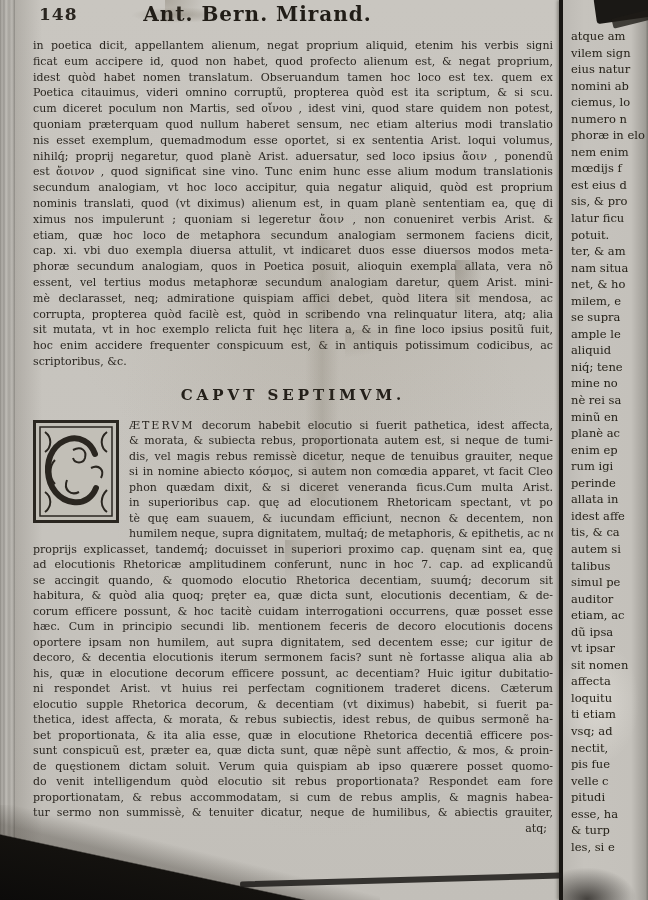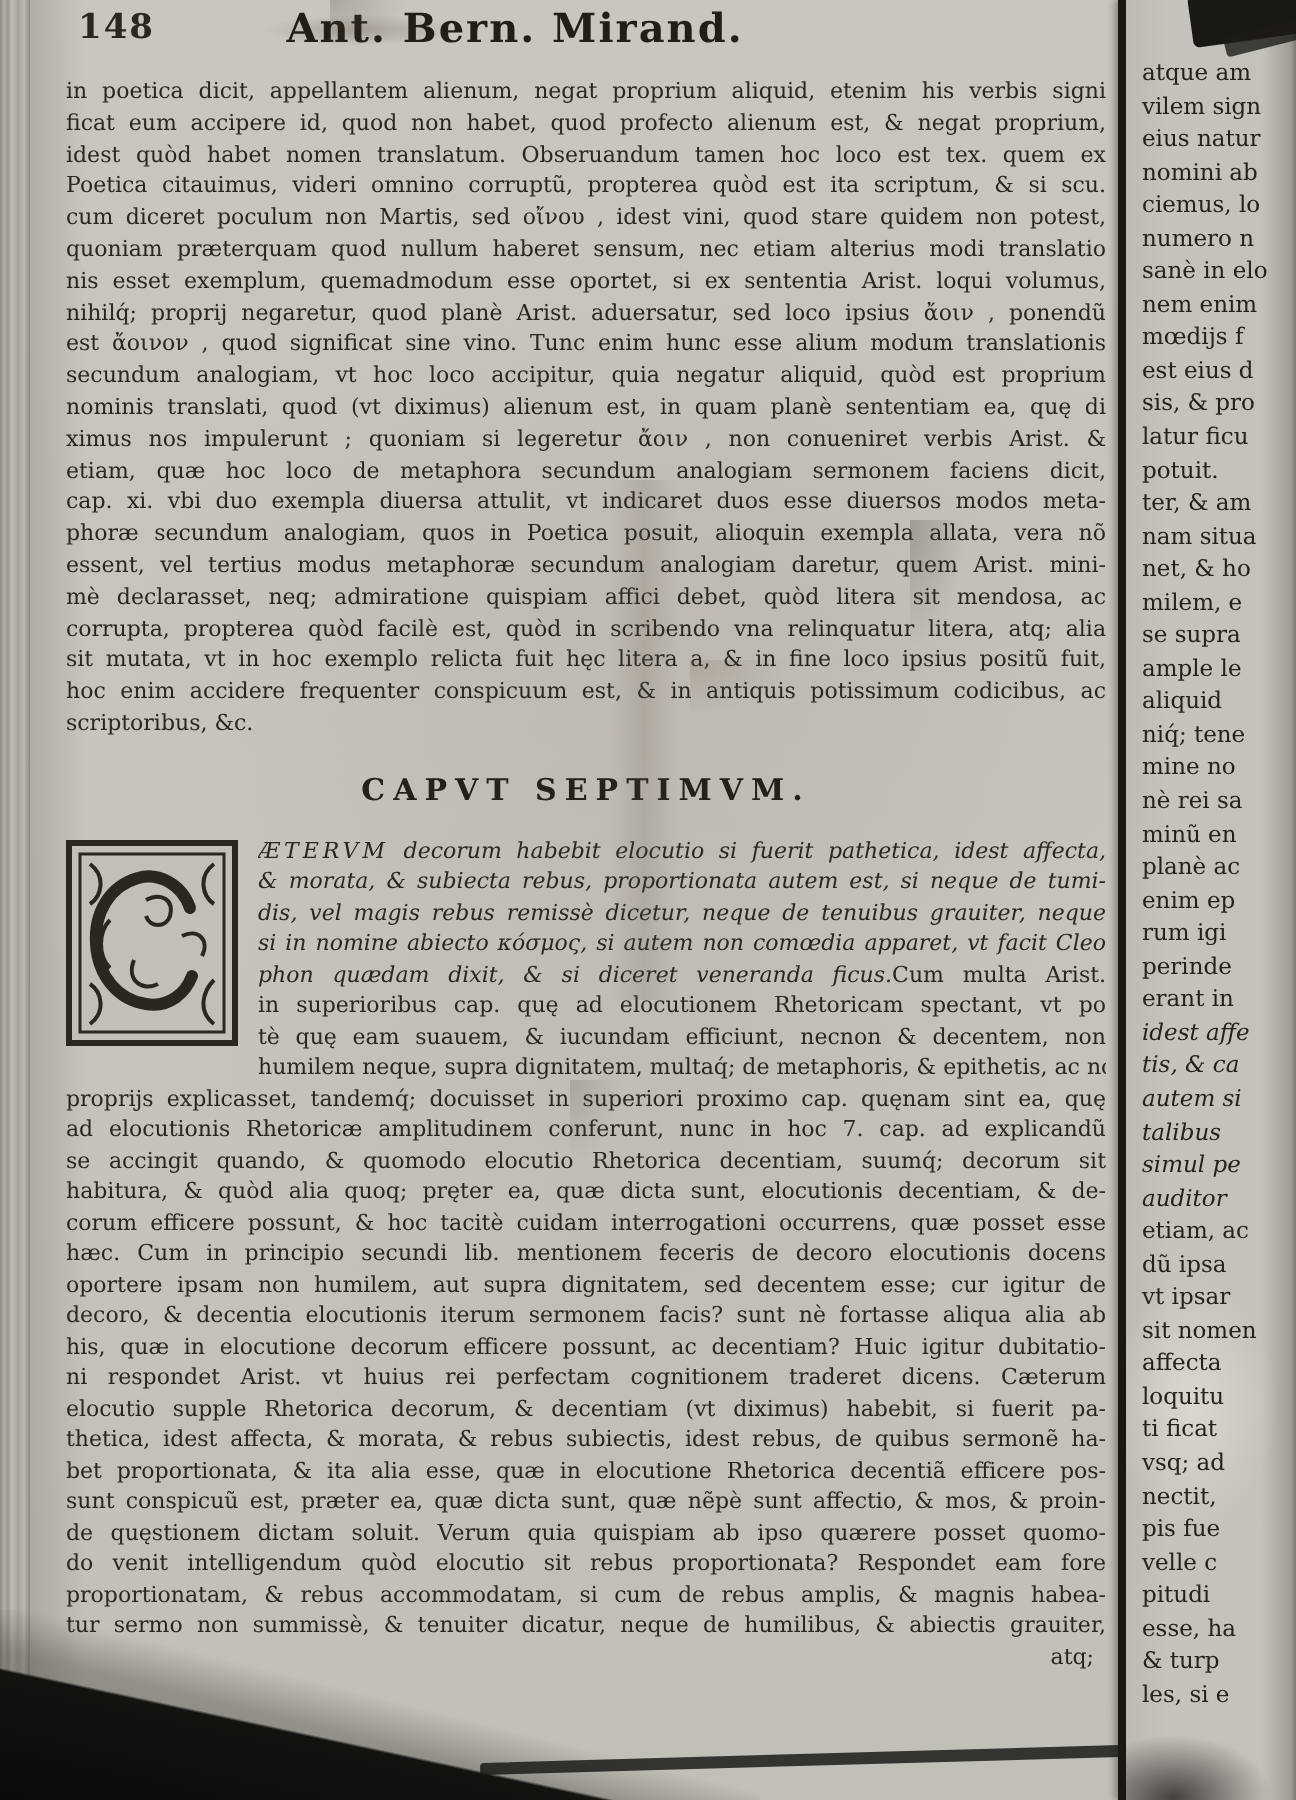--- a/index.html
+++ b/index.html
@@ -29,21 +29,21 @@
   .pageno{position:absolute;left:24px;top:4px;font-size:17px;font-weight:bold;letter-spacing:1px;}
   .runtitle{position:absolute;left:0;right:60px;top:2px;text-align:center;
     font-size:20px;font-weight:600;letter-spacing:1px;color:#211d17;}
   .textcol{position:absolute;left:18px;top:38px;width:520px;}
   .line{font-size:11px;line-height:15.8px;height:15.8px;white-space:nowrap;
         text-align:justify;text-align-last:justify;overflow:hidden;color:#2a2620;}
   .line.nj{text-align:left;text-align-last:left;}
   .chap-head{margin:16px 0 14px 0;text-align:center;font-size:15px;font-weight:bold;
     letter-spacing:4px;color:#24201a;}
   .chapter .line{line-height:15.5px;height:15.5px;}
-  .it{font-style:italic;}
+  .it{}
   .rom{font-style:normal;}
   .sc{font-variant:small-caps;letter-spacing:2px;}
   .initial{float:left;width:86px;height:103px;margin:2px 10px 4px 0;}
   .catchword{font-size:11px;line-height:15px;text-align:right;padding-right:6px;color:#2a2620;}
   
   .sep{position:absolute;left:559px;top:0;bottom:0;width:4px;background:#191714;
        box-shadow:2px 0 3px rgba(40,36,30,.5), -2px 0 3px rgba(40,36,30,.35);}
   
   .strip{position:absolute;left:563px;top:0;width:85px;height:900px;
     background:
@@ -163,21 +163,21 @@
 
   <div class="sep"></div>
 
   <div class="strip">
       <div class="sline">atque am</div>
       <div class="sline">vilem sign</div>
       <div class="sline">eius natur</div>
       <div class="sline">nomini ab</div>
       <div class="sline">ciemus, lo</div>
       <div class="sline">numero n</div>
-      <div class="sline">sanè in elo</div>
+      <div class="sline">phoræ in elo</div>
       <div class="sline">nem enim</div>
       <div class="sline">mœdijs f</div>
       <div class="sline">est eius d</div>
       <div class="sline">sis, &amp; pro</div>
       <div class="sline">latur ficu</div>
       <div class="sline">potuit.</div>
       <div class="sline">ter, &amp; am</div>
       <div class="sline">nam situa</div>
       <div class="sline">net, &amp; ho</div>
       <div class="sline">milem, e</div>
@@ -185,34 +185,34 @@
       <div class="sline">ample le</div>
       <div class="sline">aliquid</div>
       <div class="sline">niq́; tene</div>
       <div class="sline">mine no</div>
       <div class="sline">nè rei sa</div>
       <div class="sline">minũ en</div>
       <div class="sline">planè ac</div>
       <div class="sline">enim ep</div>
       <div class="sline">rum igi</div>
       <div class="sline">perinde</div>
-      <div class="sline">erant in</div>
+      <div class="sline">allata in</div>
       <div class="sline it">idest affe</div>
       <div class="sline it">tis, &amp; ca</div>
       <div class="sline it">autem si</div>
       <div class="sline it">talibus</div>
       <div class="sline it">simul pe</div>
       <div class="sline it">auditor</div>
       <div class="sline">etiam, ac</div>
       <div class="sline">dũ ipsa</div>
       <div class="sline">vt ipsar</div>
       <div class="sline">sit nomen</div>
       <div class="sline">affecta</div>
       <div class="sline">loquitu</div>
-      <div class="sline">ti ficat</div>
+      <div class="sline">ti etiam</div>
       <div class="sline">vsq; ad</div>
       <div class="sline">nectit,</div>
       <div class="sline">pis fue</div>
       <div class="sline">velle c</div>
       <div class="sline">pitudi</div>
       <div class="sline">esse, ha</div>
       <div class="sline">&amp; turp</div>
       <div class="sline">les, si e</div>
     </div>
 

